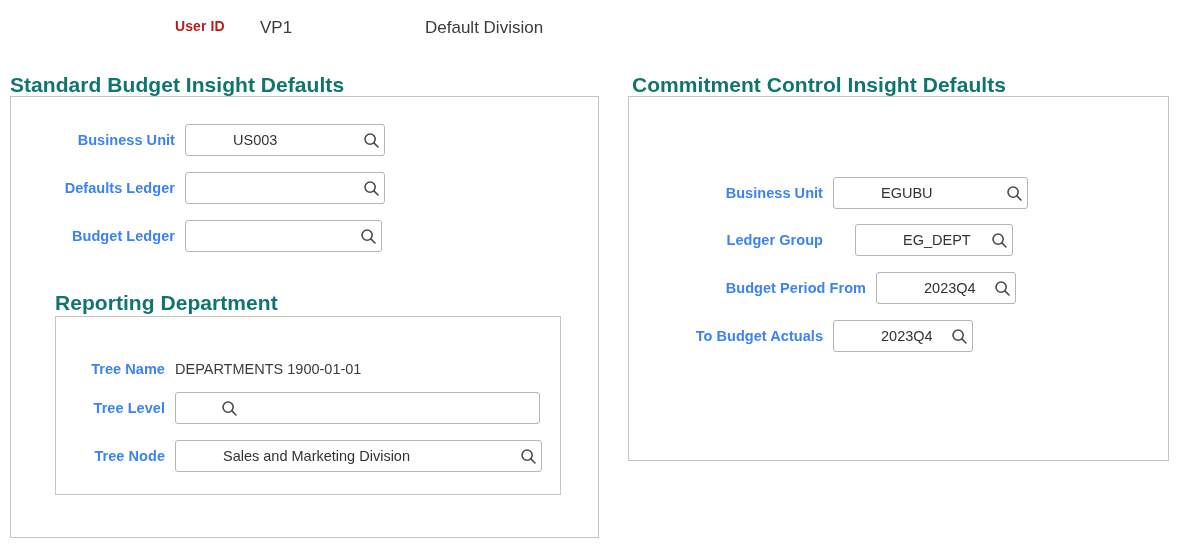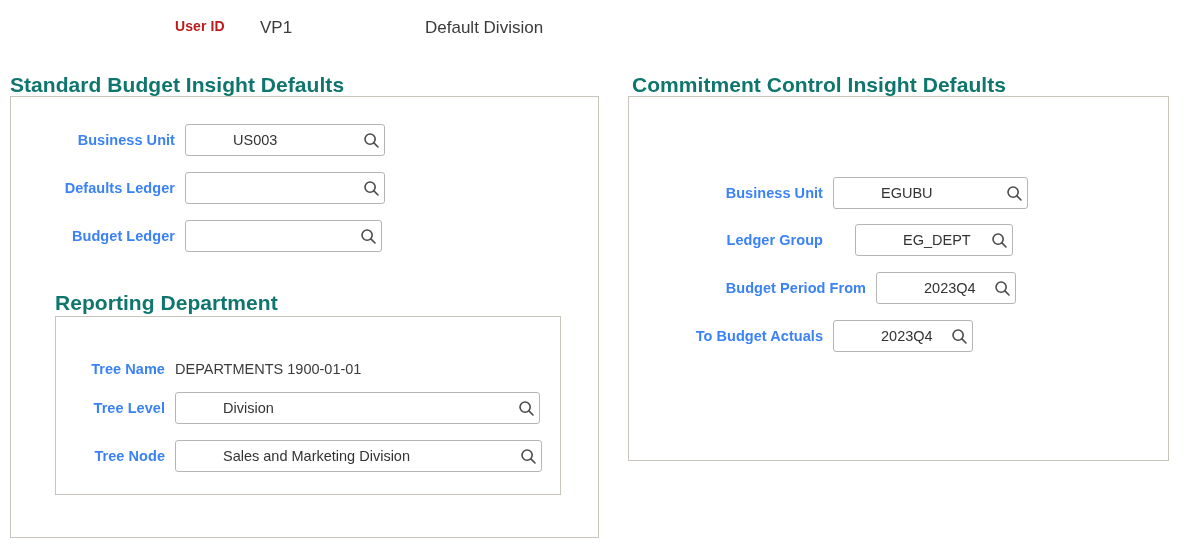--- a/index.html
+++ b/index.html
@@ -216,21 +216,20 @@
 <div class="panel" id="rd-panel"></div>
 
 <div class="field-row" id="f-treename">
   <span class="field-label">Tree Name</span>
   <span class="field-static">DEPARTMENTS 1900-01-01</span>
 </div>
 
 <div class="field-row" id="f-treelvl">
   <span class="field-label">Tree Level</span>
   <span class="input-wrap">
-    <span class="input-text">Division</span>
     <span class="lookup-icon">
       <svg width="17" height="17" viewBox="0 0 17 17" fill="none" stroke="#4a4a4a" stroke-width="1.6">
         <circle cx="7.1" cy="7.1" r="5.1"></circle>
           <line x1="10.9" y1="10.9" x2="15" y2="15" stroke-linecap="round"></line>
       </svg>
     </span>
   </span>
 </div>
 
 <div class="field-row" id="f-treenode">

